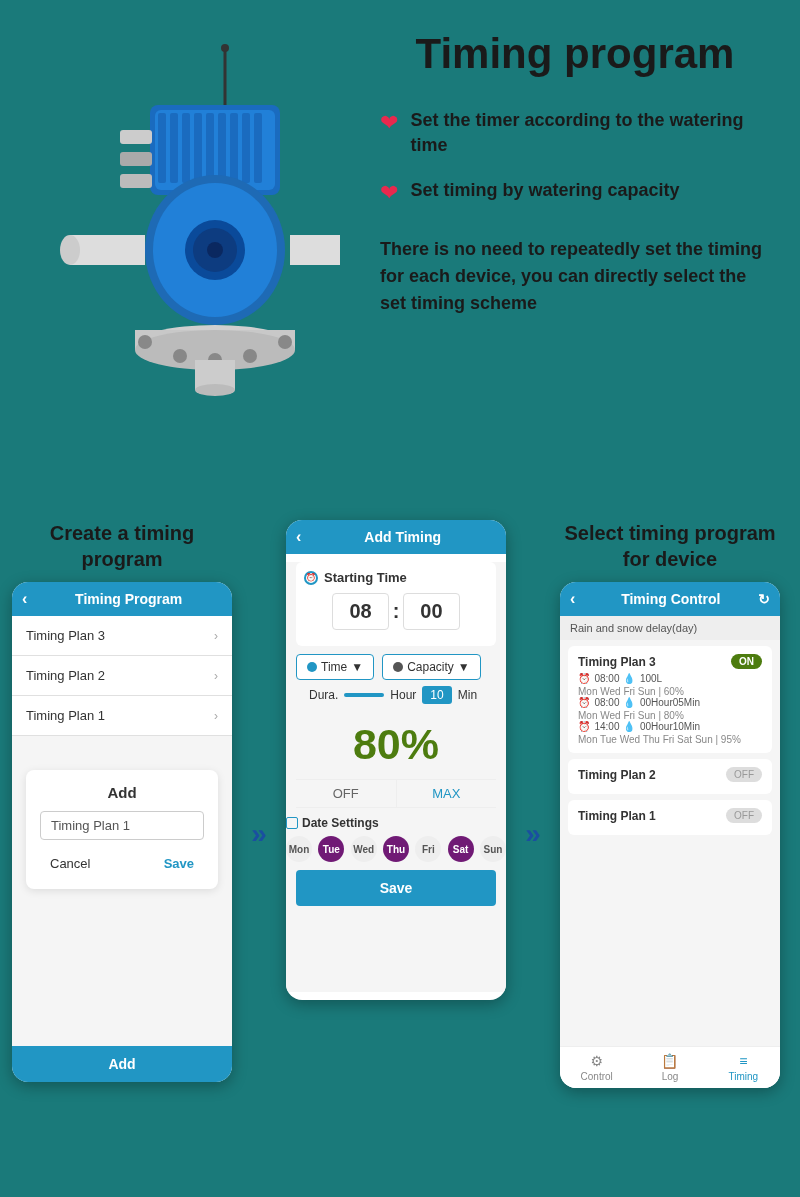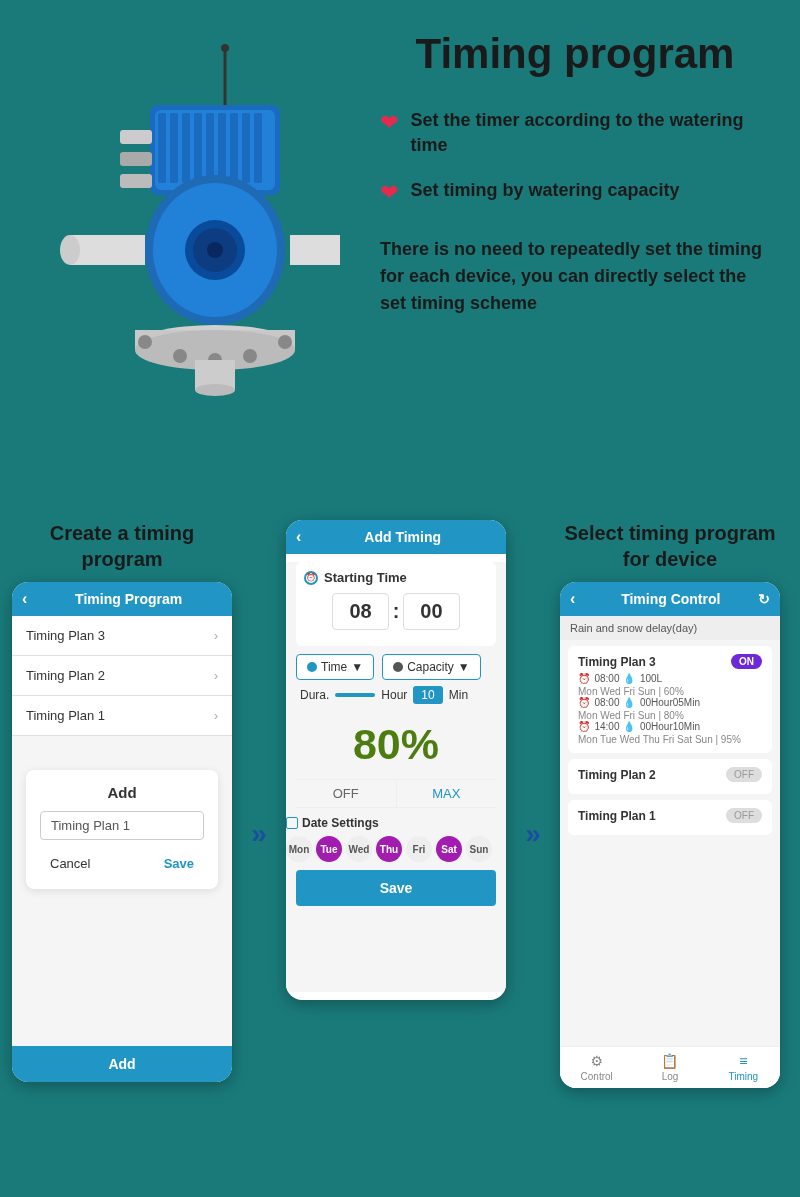--- a/index.html
+++ b/index.html
@@ -281,21 +281,21 @@
       color: #333;
       display: flex;
       align-items: center;
       gap: 4px;
     }
 
     .duration-row {
       display: flex;
       align-items: center;
       gap: 6px;
-      margin: 6px 14px;
+      margin: 6px 23px;
       font-size: 12px;
       color: #333;
     }
 
     .duration-highlight {
       background: #2196c4;
       color: #fff;
       border-radius: 3px;
       padding: 2px 8px;
       font-size: 12px;
@@ -343,38 +343,38 @@
       color: #333;
       margin-bottom: 6px;
       display: flex;
       align-items: center;
       gap: 4px;
     }
 
     .days-row {
       display: flex;
       gap: 4px;
-      justify-content: flex-start;
+      justify-content: space-between;
     }
 
     .day-circle {
       width: 26px;
       height: 26px;
       border-radius: 50%;
       display: flex;
       align-items: center;
       justify-content: center;
       font-size: 10px;
       font-weight: bold;
       background: #eee;
       color: #555;
     }
 
     .day-circle.active {
-      background: #a21caf;
+      background: #701a75;
       color: #fff;
     }
 
     .save-btn {
       background: #2196c4;
       color: #fff;
       text-align: center;
       padding: 10px;
       font-size: 14px;
       font-weight: bold;
@@ -420,21 +420,21 @@
       margin-bottom: 4px;
     }
 
     .plan-name {
       font-size: 12px;
       font-weight: bold;
       color: #333;
     }
 
     .toggle-on {
-      background: #6d28d9;
+      background: #4d7c0f;
       color: #fff;
       border-radius: 10px;
       padding: 2px 8px;
       font-size: 10px;
       font-weight: bold;
     }
 
     .toggle-off {
       background: #ddd;
       color: #999;

